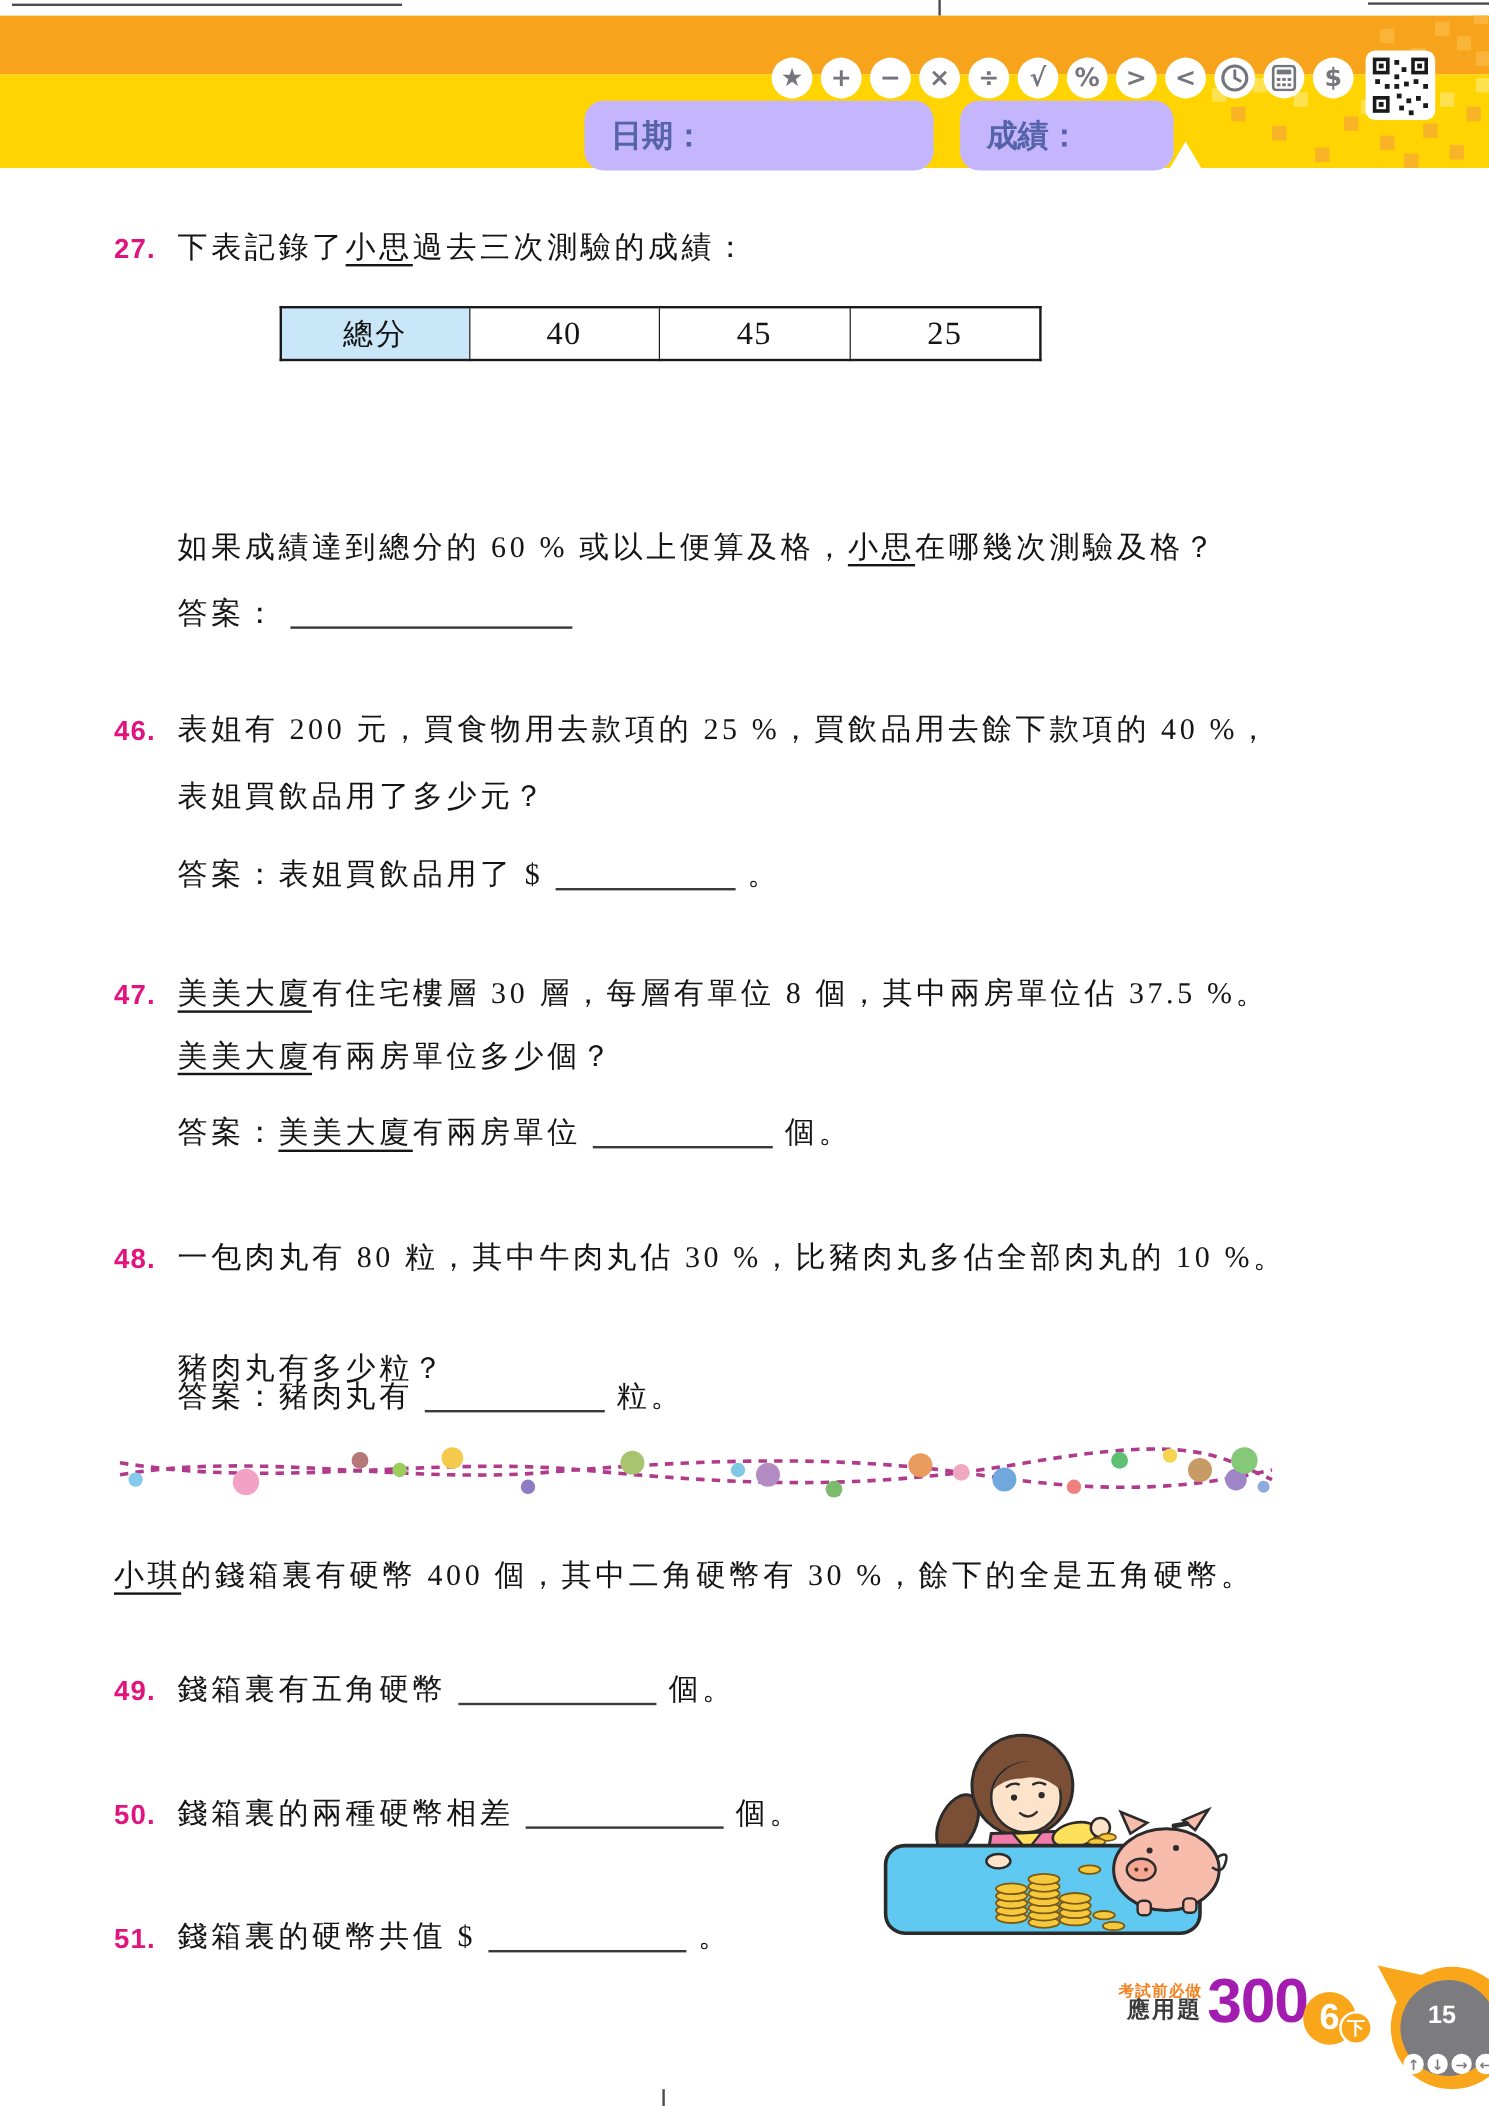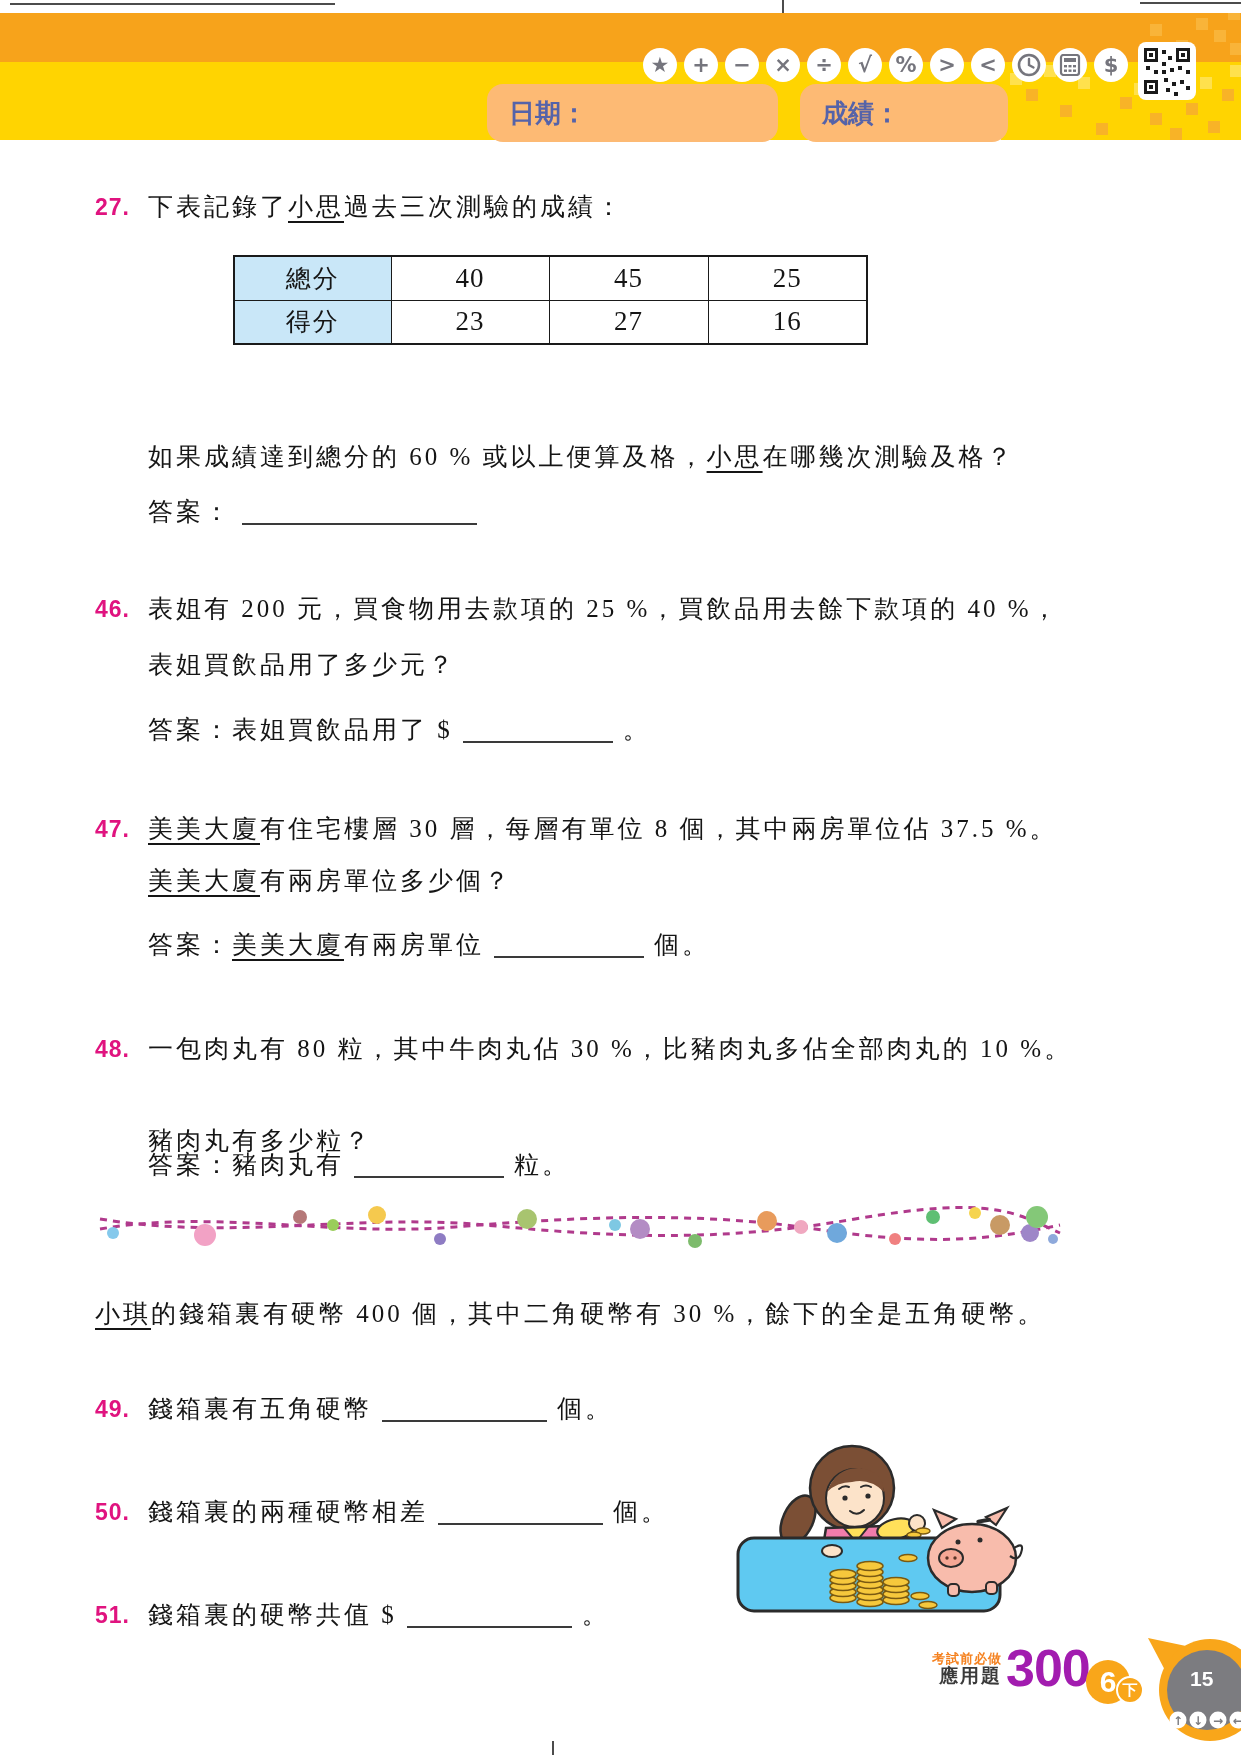--- a/index.html
+++ b/index.html
@@ -15,21 +15,21 @@
 
   
   .band-orange { position:absolute; top:13px; left:0; width:1241px; height:49px; background:#F7A31B; }
   .band-yellow { position:absolute; top:62px; left:0; width:1241px; height:78px; background:#FFD401; }
   .notch { position:absolute; top:118px; left:975px; width:0; height:0;
            border-left:13px solid transparent; border-right:13px solid transparent; border-bottom:22px solid #fff; }
   .hicon { position:absolute; top:48px; width:34px; height:34px; border-radius:50%;
            background:#fff; color:#75757d; display:flex; align-items:center; justify-content:center;
            font-family:"DejaVu Sans","Liberation Sans",sans-serif; font-weight:bold; font-size:21px; line-height:1; }
   .qrbox { position:absolute; top:42px; left:1138px; width:58px; height:58px; background:#fff; border-radius:8px; }
-  .hfield { position:absolute; top:84px; height:58px; background:#fdba74; border-radius:16px;
+  .hfield { position:absolute; top:84px; height:58px; background:#c4b5fd; border-radius:16px;
             display:flex; align-items:center; padding-left:22px;
             font-family:"Liberation Sans","DejaVu Sans",sans-serif; font-weight:bold; font-size:26px; color:#5563A9; }
 
   
   .qnum { position:absolute; left:95px; font-family:"Liberation Sans","DejaVu Sans",sans-serif;
           font-weight:bold; font-size:23px; color:#E0137F; letter-spacing:1px; }
   .qline { position:absolute; left:148px; font-size:25px; letter-spacing:3px; white-space:nowrap; line-height:34px; }
   .uname { text-decoration:underline; text-underline-offset:6px; text-decoration-thickness:1.5px; }
   .blank { display:inline-block; border-bottom:2px solid #3a3a3a; height:26px; vertical-align:-5px; margin:0 10px; }
   .w235 { width:235px; } .w150 { width:150px; } .w165 { width:165px; }
@@ -166,44 +166,38 @@
         </g>
     </svg>
   </div>
 
   <div class="notch"></div>
 
   <div class="hfield" style="left:487px;width:291px;">
     <span>日期：</span>
     <span></span>
   </div>
-  <div class="hfield" style="left:800px;width:208px;">
+  <div class="hfield" style="left:800px;width:178px;">
     <span>成績：</span>
     <span></span>
   </div>
 </div>
 
 <span class="qnum" style="top:194px;">27.</span>
 <div class="qline" style="top:190px;">
   <span>下表記錄了</span><span class="uname">小思</span><span>過去三次測驗的成績：</span>
 </div>
 
 <table class="score-table">
   <tbody>
   <tr>
     <td class="hd">總分</td>
     <td class="c1 num">40</td>
     <td class="c2 num">45</td>
     <td class="c3 num">25</td>
-  </tr>
-  <tr>
-    <td class="hd">得分</td>
-    <td class="c1 num">23</td>
-    <td class="c2 num">27</td>
-    <td class="c3 num">16</td>
   </tr>
 </tbody>
   </table>
 
 <div class="qline" style="top:440px;">
   <span>如果成績達到總分的 60 % 或以上便算及格，</span><span class="uname">小思</span><span>在哪幾次測驗及格？</span>
 </div>
 <div class="qline" style="top:495px;">
   <span>答案：</span><span class="blank w235"></span>
 </div>

